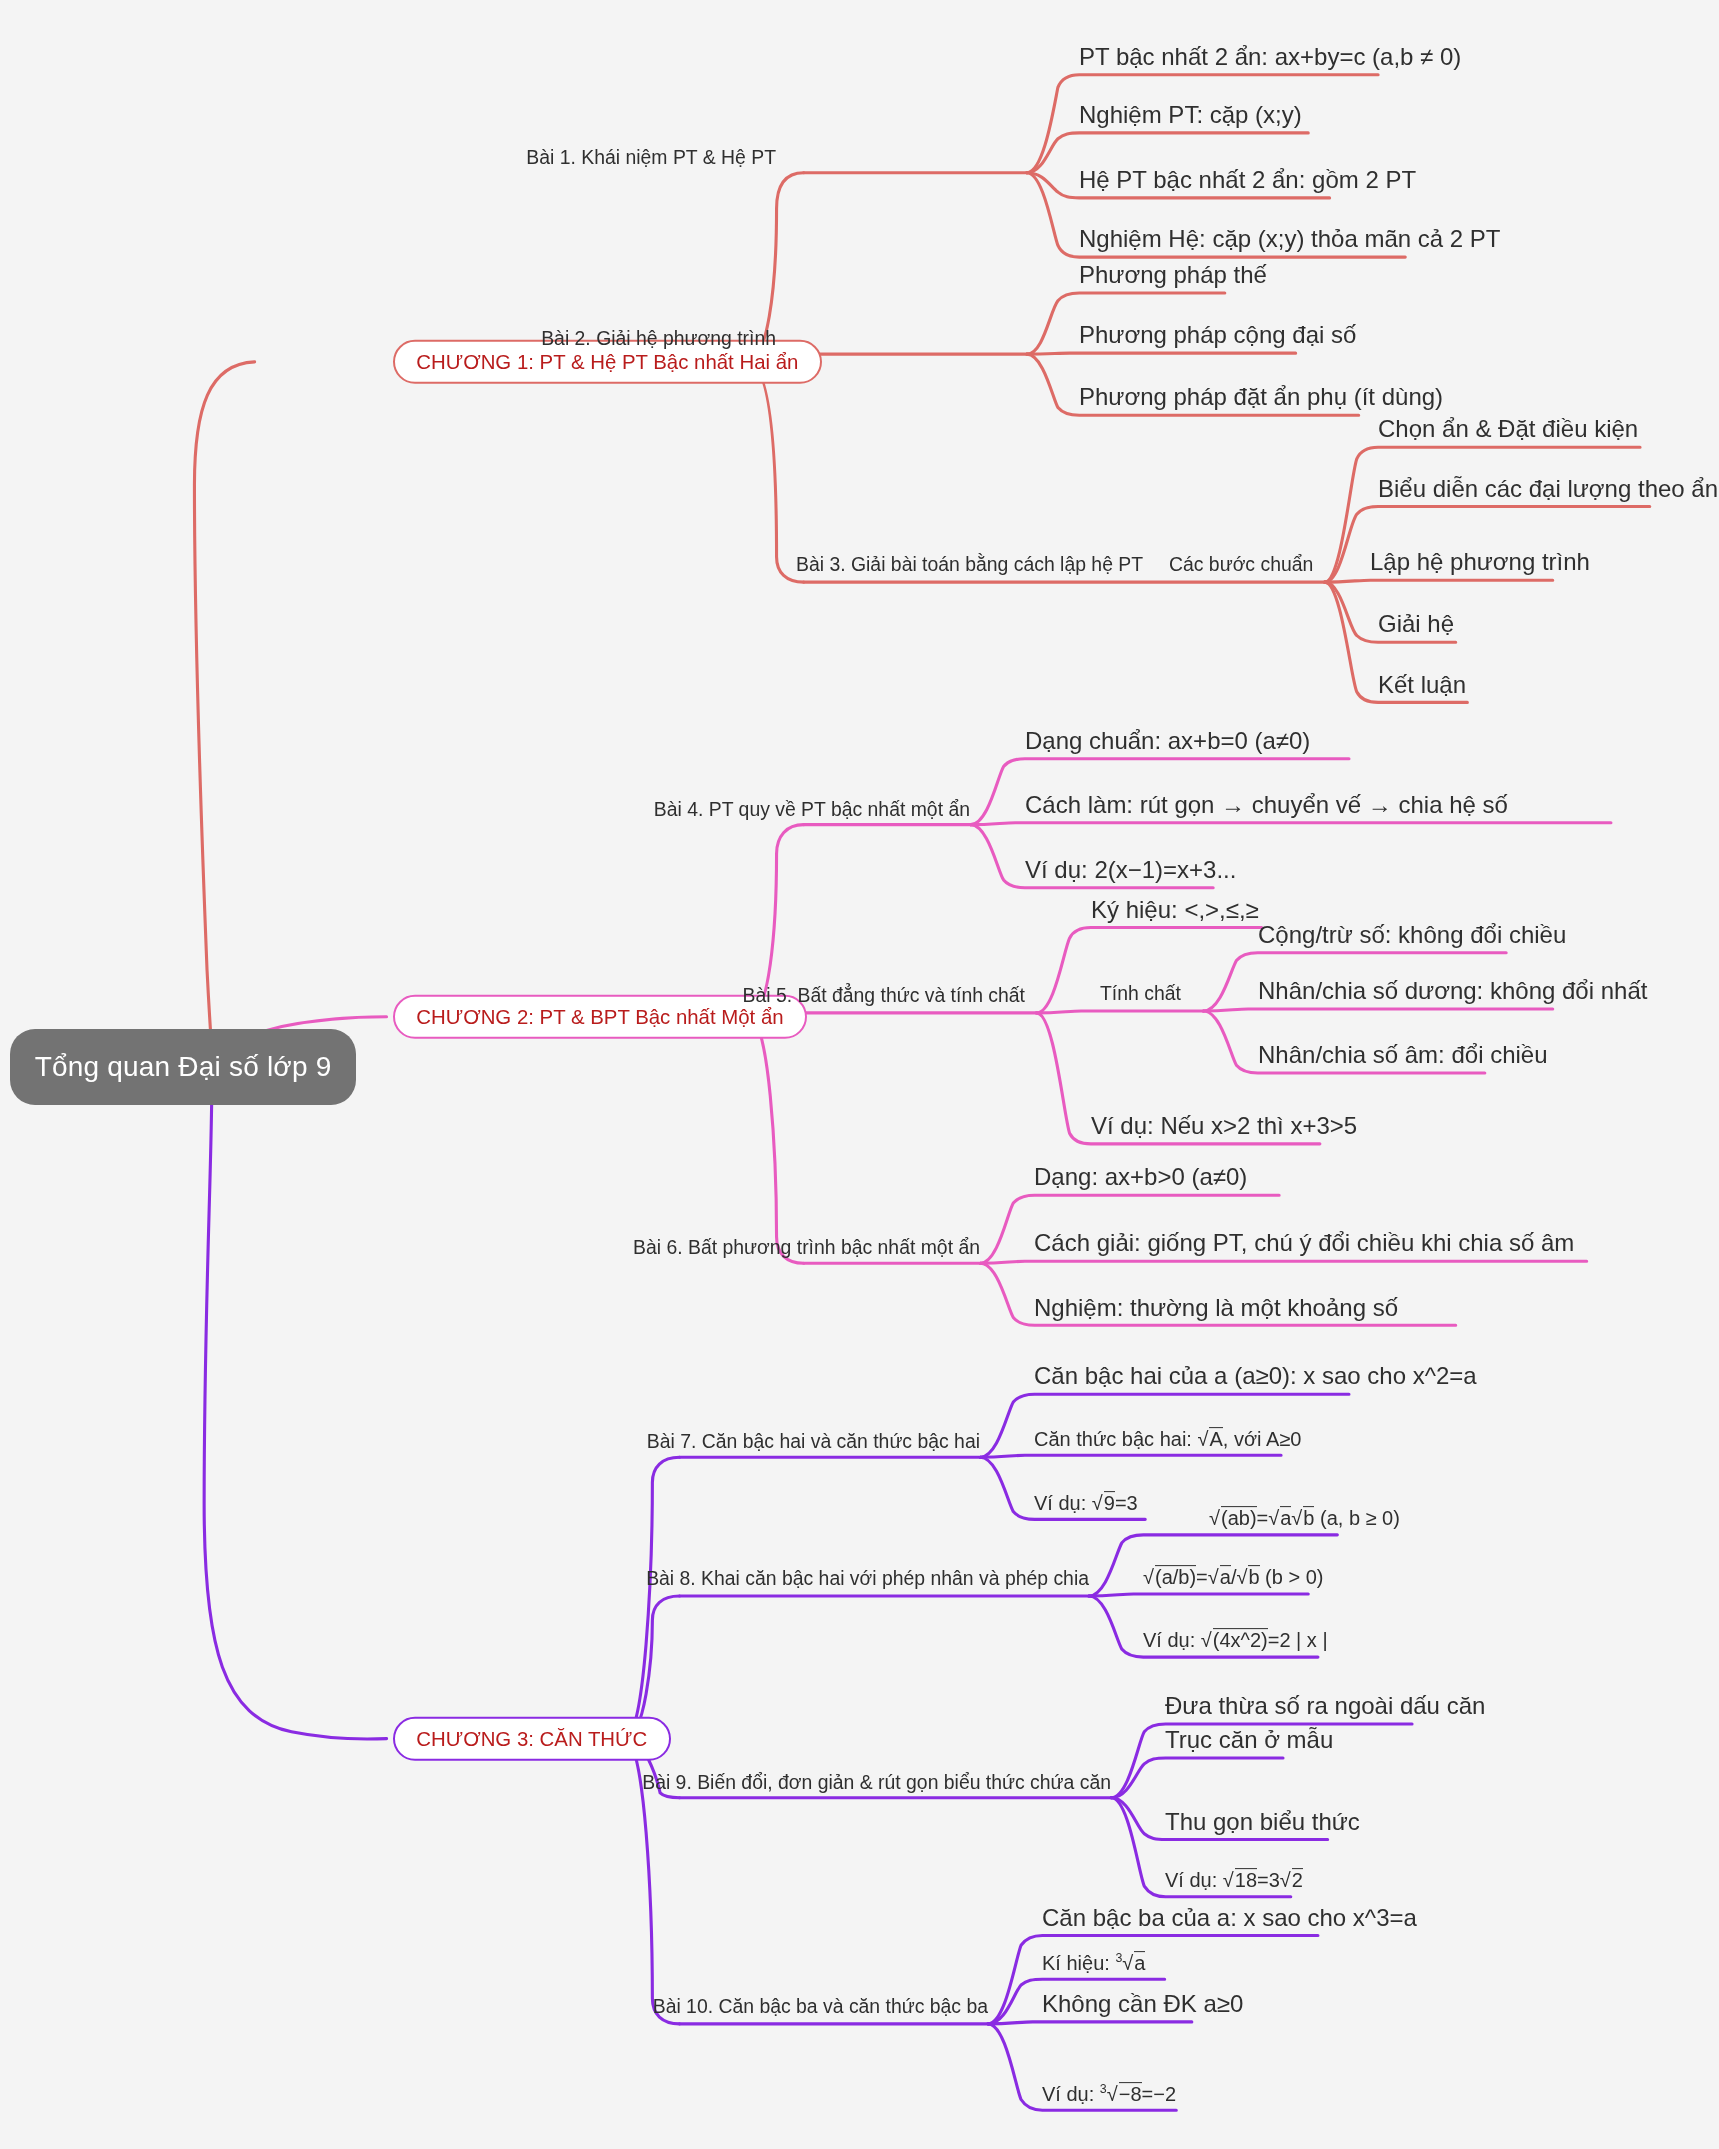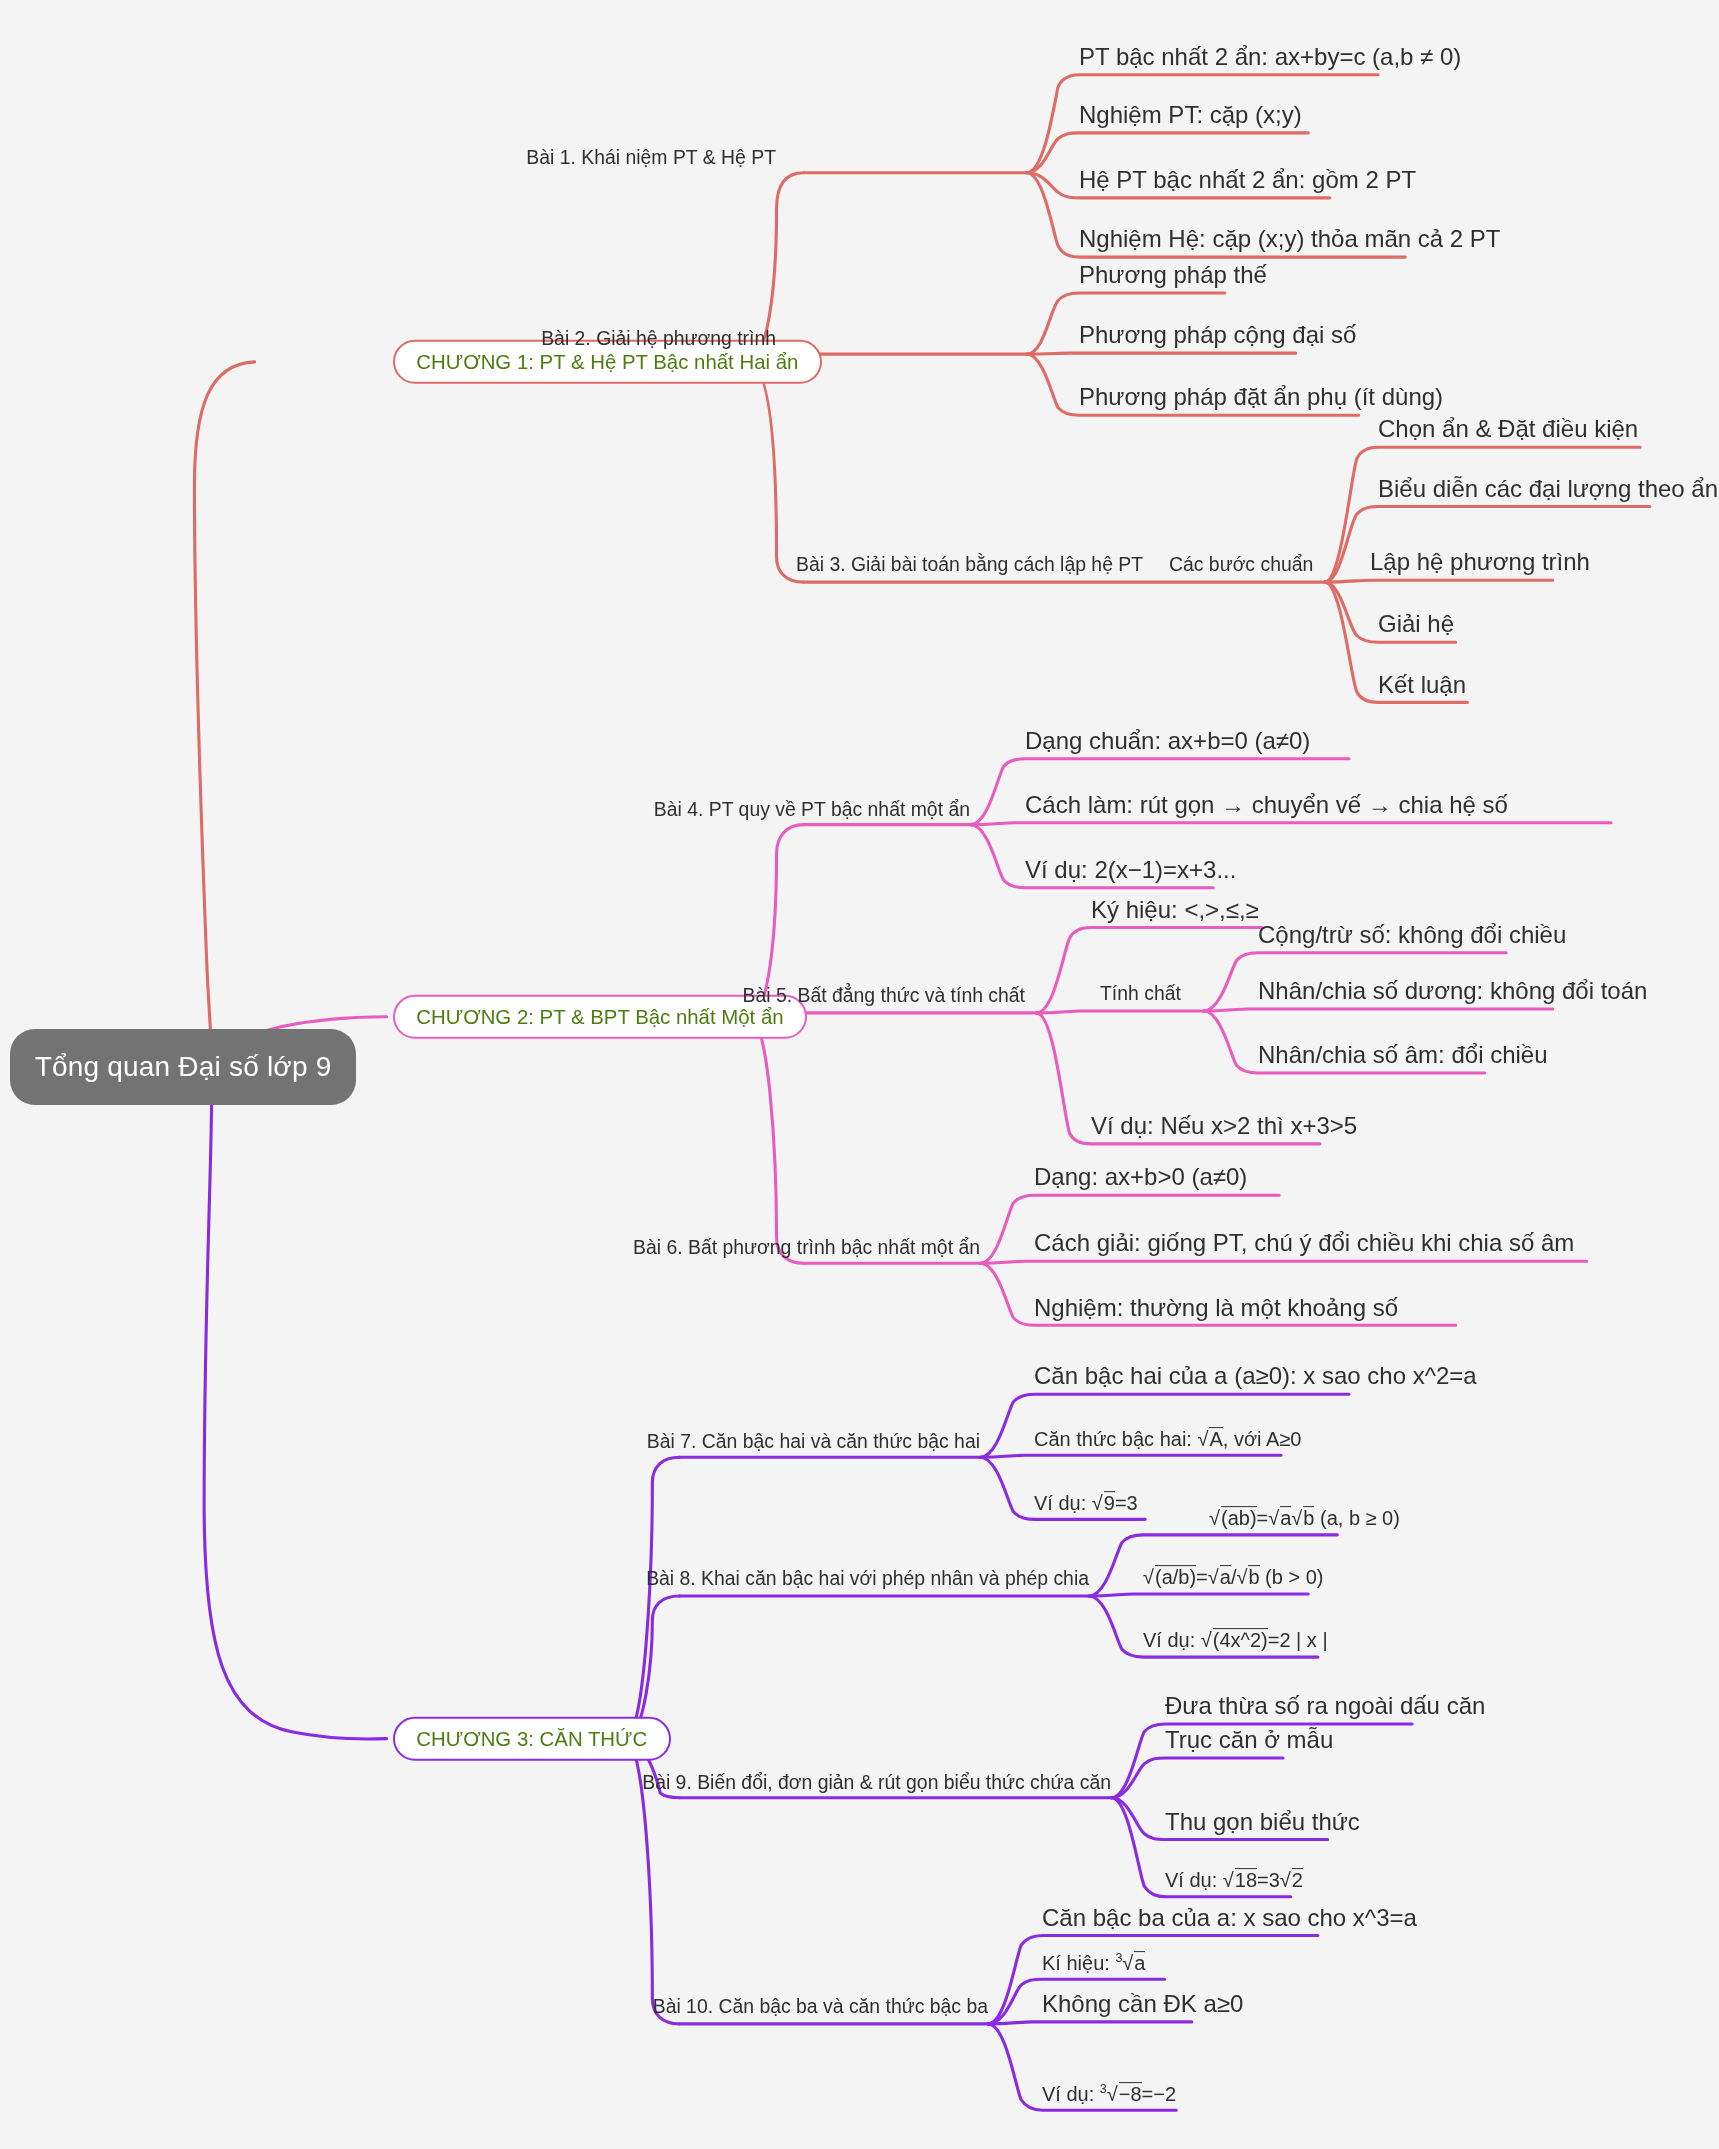--- a/index.html
+++ b/index.html
@@ -24,21 +24,21 @@
     transform:translateY(-50%);
   }
 
   
   .chapter-node{
     background:#ffffff;
     border:2.9px solid #d9534f;
     border-radius:25px;
     padding:8.7px 21.3px;
     font-size:20.4px;
-    color:#4d7c0f;
+    color:#b91c1c;
     transform:translateY(-50%);
   }
   .chapter-node.c1{border-color:#dd6b66;}
   .chapter-node.c2{border-color:#e85bc0;}
   .chapter-node.c3{border-color:#8a2be2;}
 
   
   .text-node{
     font-size:19.4px;color:#2f2f2f;
     transform:translateY(-100%);
@@ -165,21 +165,21 @@
 
   <div class="node text-node r" style="left:970px;top:825px;">Bài 4. PT quy về PT bậc nhất một ẩn</div>
   <div class="node text-node leaf" style="left:1025px;top:759px;">Dạng chuẩn: ax+b=0 (a≠0)</div>
   <div class="node text-node leaf" style="left:1025px;top:823px;">Cách làm: rút gọn → chuyển vế → chia hệ số</div>
   <div class="node text-node leaf" style="left:1025px;top:888px;">Ví dụ: 2(x−1)=x+3...</div>
 
   <div class="node text-node r" style="left:1025px;top:1011px;">Bài 5. Bất đẳng thức và tính chất</div>
   <div class="node text-node leaf" style="left:1091px;top:928px;">Ký hiệu: &lt;,&gt;,≤,≥</div>
   <div class="node text-node" style="left:1100px;top:1009px;">Tính chất</div>
   <div class="node text-node leaf" style="left:1258px;top:953px;">Cộng/trừ số: không đổi chiều</div>
-  <div class="node text-node leaf" style="left:1258px;top:1009px;">Nhân/chia số dương: không đổi toán</div>
+  <div class="node text-node leaf" style="left:1258px;top:1009px;">Nhân/chia số dương: không đổi nhất</div>
   <div class="node text-node leaf" style="left:1258px;top:1073px;">Nhân/chia số âm: đổi chiều</div>
   <div class="node text-node leaf" style="left:1091px;top:1144px;">Ví dụ: Nếu x&gt;2 thì x+3&gt;5</div>
 
   <div class="node text-node r" style="left:980px;top:1263px;">Bài 6. Bất phương trình bậc nhất một ẩn</div>
   <div class="node text-node leaf" style="left:1034px;top:1195px;">Dạng: ax+b&gt;0 (a≠0)</div>
   <div class="node text-node leaf" style="left:1034px;top:1261px;">Cách giải: giống PT, chú ý đổi chiều khi chia số âm</div>
   <div class="node text-node leaf" style="left:1034px;top:1326px;">Nghiệm: thường là một khoảng số</div>
 
   <div class="node chapter-node c3" style="left:393px;top:1739px;">CHƯƠNG 3: CĂN THỨC</div>
 

